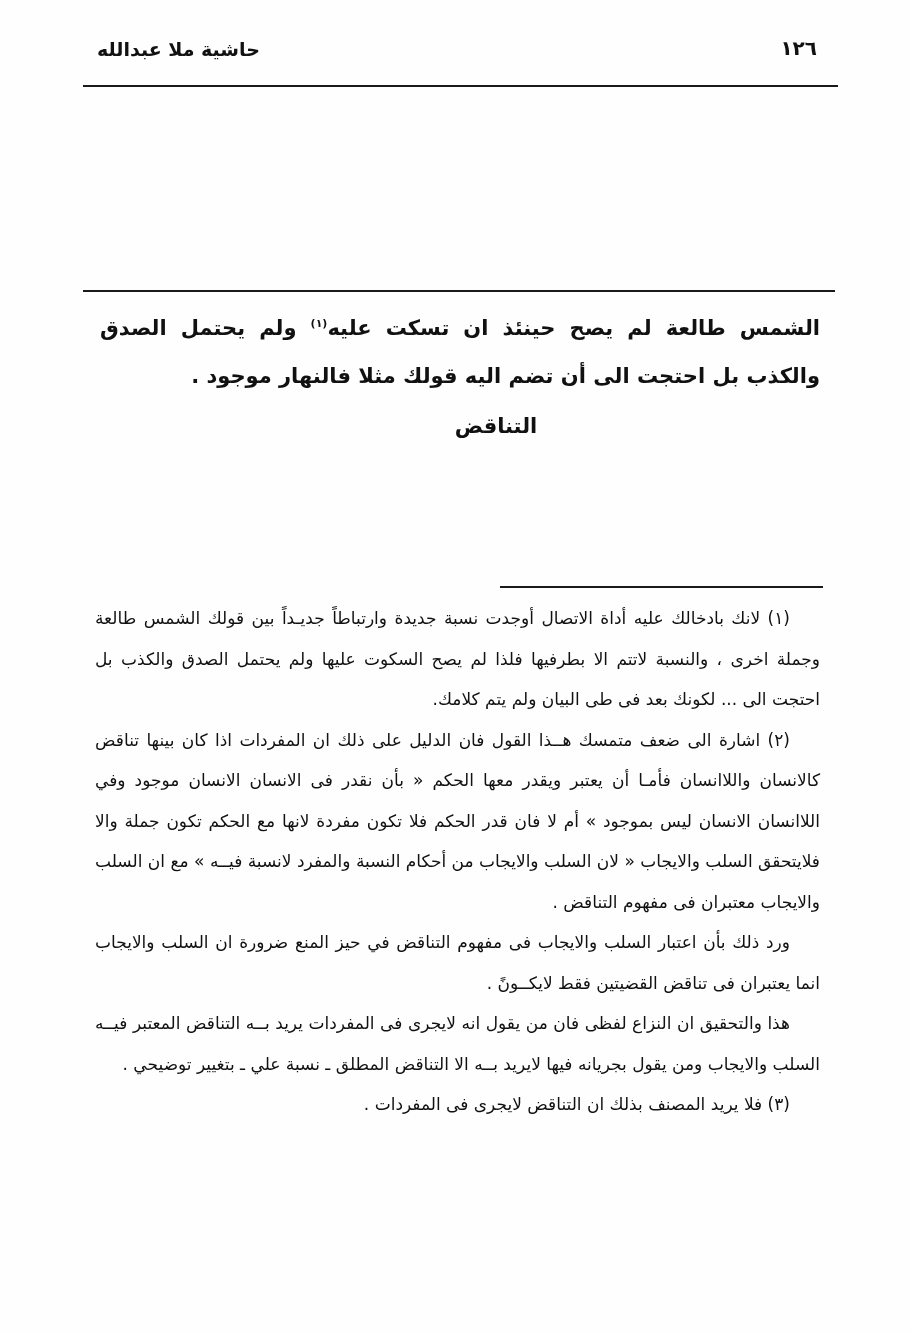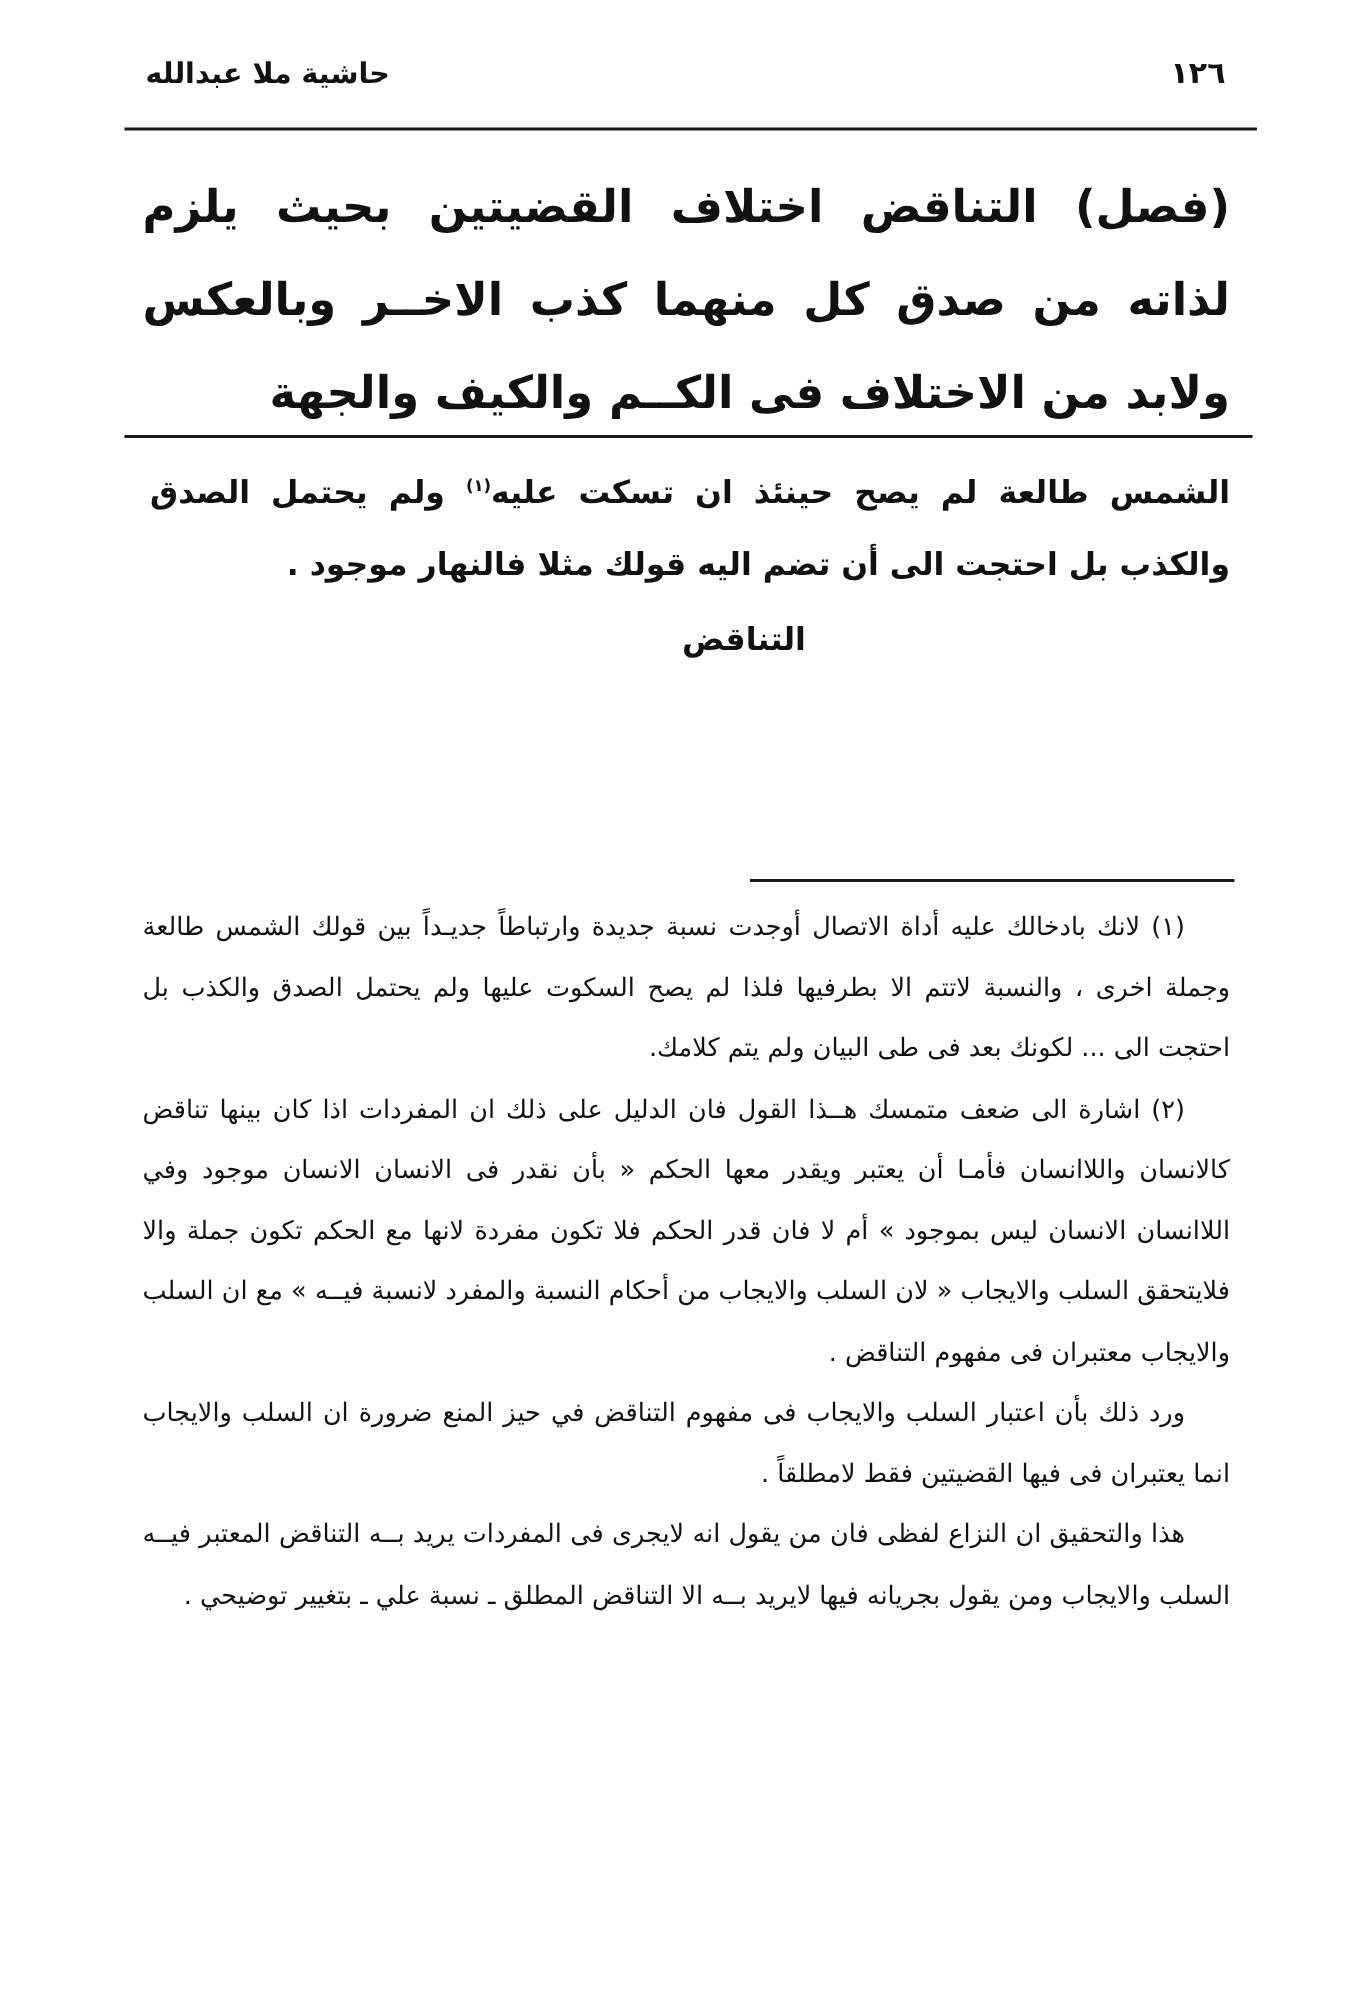--- a/index.html
+++ b/index.html
@@ -38,37 +38,39 @@
 
 <div class="page">
 
   <div class="header rtl">
     <span class="page-num">١٢٦</span>
     <span class="running-title">حاشية ملا عبدالله</span>
   </div>
 
   <div class="rule" style="top:85px; left:83px; width:755px;"></div>
 
-  <div class="matn rtl">(فصل) التناقض اختلاف القضيتين بحيث يلزم لذاته من صدق كل منهما كذب الاخــر وبالعكس ولابد من الاختلاف فى الكــم والكيف والجهة</div>
 
   <div class="rule" style="top:290px; left:83px; width:752px;"></div>
 
   <div class="commentary rtl" style="top:300px;">
     <span>الشمس طالعة لم يصح حينئذ ان تسكت عليه</span><sup>(١)</sup><span> ولم يحتمل الصدق والكذب بل احتجت الى أن تضم اليه قولك مثلا فالنهار موجود .</span>
   </div>
 
   <div class="section-heading rtl">التناقض</div>
 
 
   <div class="rule" style="top:586px; left:500px; width:323px; height:1.5px;"></div>
 
   <div class="notes rtl">
     <div class="note">
       <p>(١) لانك بادخالك عليه أداة الاتصال أوجدت نسبة جديدة وارتباطاً جديـداً بين قولك الشمس طالعة وجملة اخرى ، والنسبة لاتتم الا بطرفيها فلذا لم يصح السكوت عليها ولم يحتمل الصدق والكذب بل احتجت الى ... لكونك بعد فى طى البيان ولم يتم كلامك.</p>
     </div>
     <div class="note">
       <p>(٢) اشارة الى ضعف متمسك هــذا القول فان الدليل على ذلك ان المفردات اذا كان بينها تناقض كالانسان واللاانسان فأمـا أن يعتبر ويقدر معها الحكم « بأن نقدر فى الانسان الانسان موجود وفي اللاانسان الانسان ليس بموجود » أم لا فان قدر الحكم فلا تكون مفردة لانها مع الحكم تكون جملة والا فلايتحقق السلب والايجاب « لان السلب والايجاب من أحكام النسبة والمفرد لانسبة فيــه » مع ان السلب والايجاب معتبران فى مفهوم التناقض .</p>
-      <p>ورد ذلك بأن اعتبار السلب والايجاب فى مفهوم التناقض في حيز المنع ضرورة ان السلب والايجاب انما يعتبران فى فيها القضيتين فقط لامطلقاً .</p>
+      <p>ورد ذلك بأن اعتبار السلب والايجاب فى مفهوم التناقض في حيز المنع ضرورة ان السلب والايجاب انما يعتبران فى تناقض القضيتين فقط لايكــونً .</p>
       <p>هذا والتحقيق ان النزاع لفظى فان من يقول انه لايجرى فى المفردات يريد بــه التناقض المعتبر فيــه السلب والايجاب ومن يقول بجريانه فيها لايريد بــه الا التناقض المطلق ـ نسبة علي ـ بتغيير توضيحي .</p>
+    </div>
+    <div class="note">
+      <p>(٣) فلا يريد المصنف بذلك ان التناقض لايجرى فى المفردات .</p>
     </div>
   </div>
 
 </div>
 
 </body></html>

